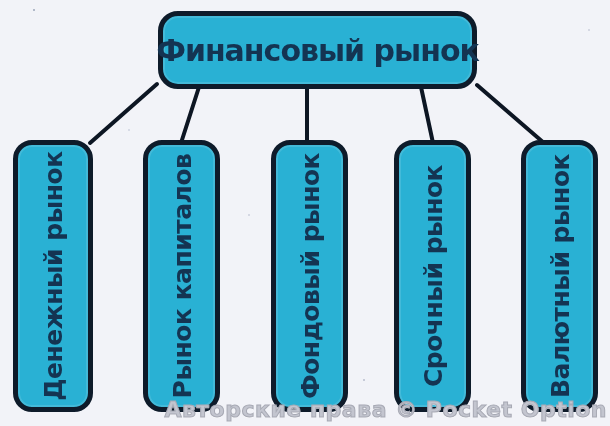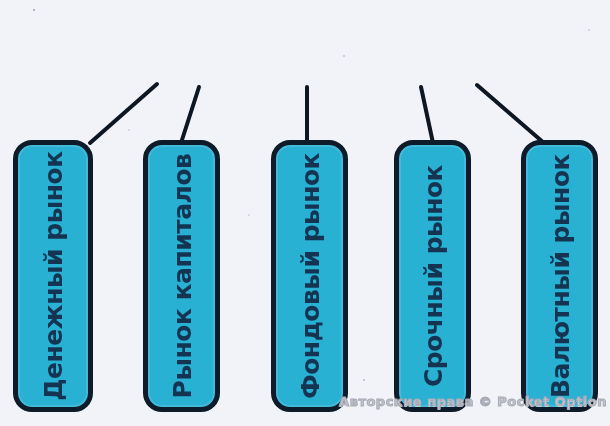--- a/index.html
+++ b/index.html
@@ -58,22 +58,22 @@
     white-space:nowrap;
     font-size:25px;font-weight:bold;letter-spacing:-0.5px;
     color:var(--text);
   }
   .b1{left:13px;width:80px;}
   .b2{left:143px;}
   .b3{left:271px;}
   .b4{left:394px;}
   .b5{left:521px;}
   .watermark{
-    position:absolute;right:3px;bottom:17px;
-    font-size:13px;font-weight:bold;
+    position:absolute;right:3px;bottom:4px;
+    font-size:22px;font-weight:bold;
     color:var(--wm);
     -webkit-text-stroke:1px #a7a9b4;
     text-shadow:0 1px 0 rgba(255,255,255,0.8);
     letter-spacing:0.5px;
     white-space:nowrap;
   }
 </style>
 </head>
 <body>
 
@@ -82,20 +82,23 @@
   <div class="speckles"></div>
 
   <svg class="connectors" width="610" height="426" viewBox="0 0 610 426" aria-hidden="true">
     <line x1="157" y1="84" x2="90" y2="143"></line>
     <line x1="199" y1="87" x2="181" y2="143"></line>
     <line x1="307" y1="87" x2="307" y2="143"></line>
     <line x1="421" y1="87" x2="433" y2="143"></line>
     <line x1="477" y1="85" x2="544" y2="143"></line>
   </svg>
 
+  <div class="topbox">
+    <span>Финансовый рынок</span>
+  </div>
 
   <div class="vbox b1">
     <span class="vlabel">Денежный рынок</span>
   </div>
 
   <div class="vbox b2">
     <span class="vlabel">Рынок капиталов</span>
   </div>
 
   <div class="vbox b3">

